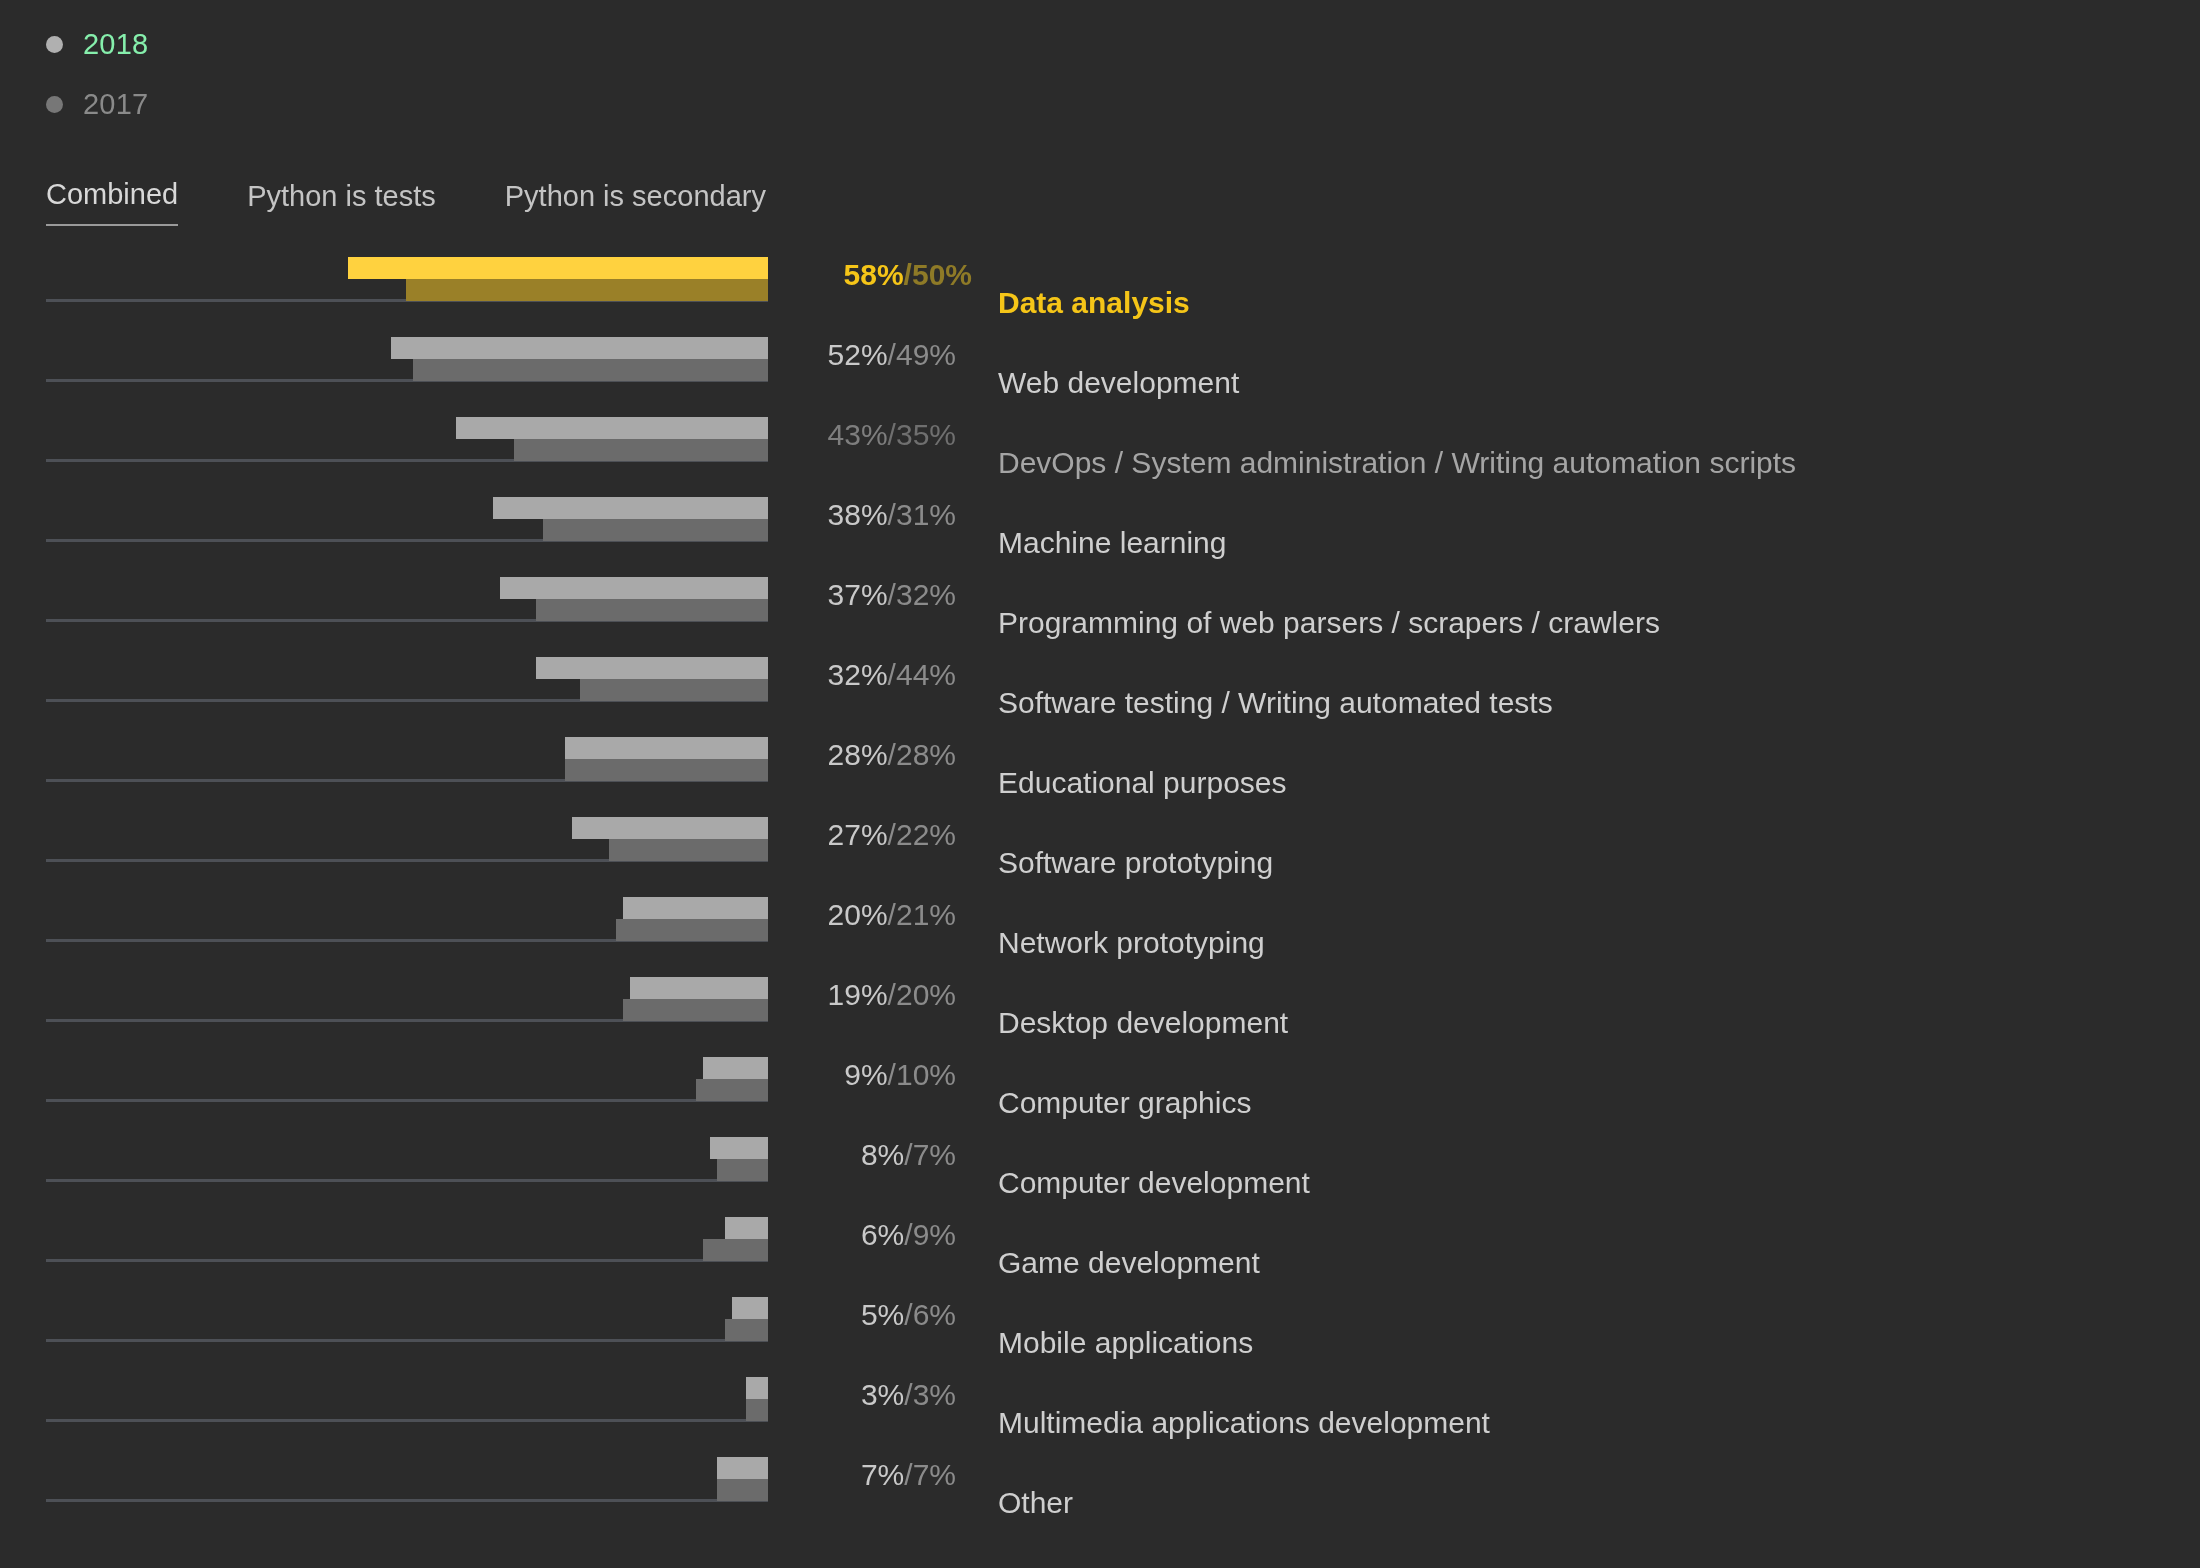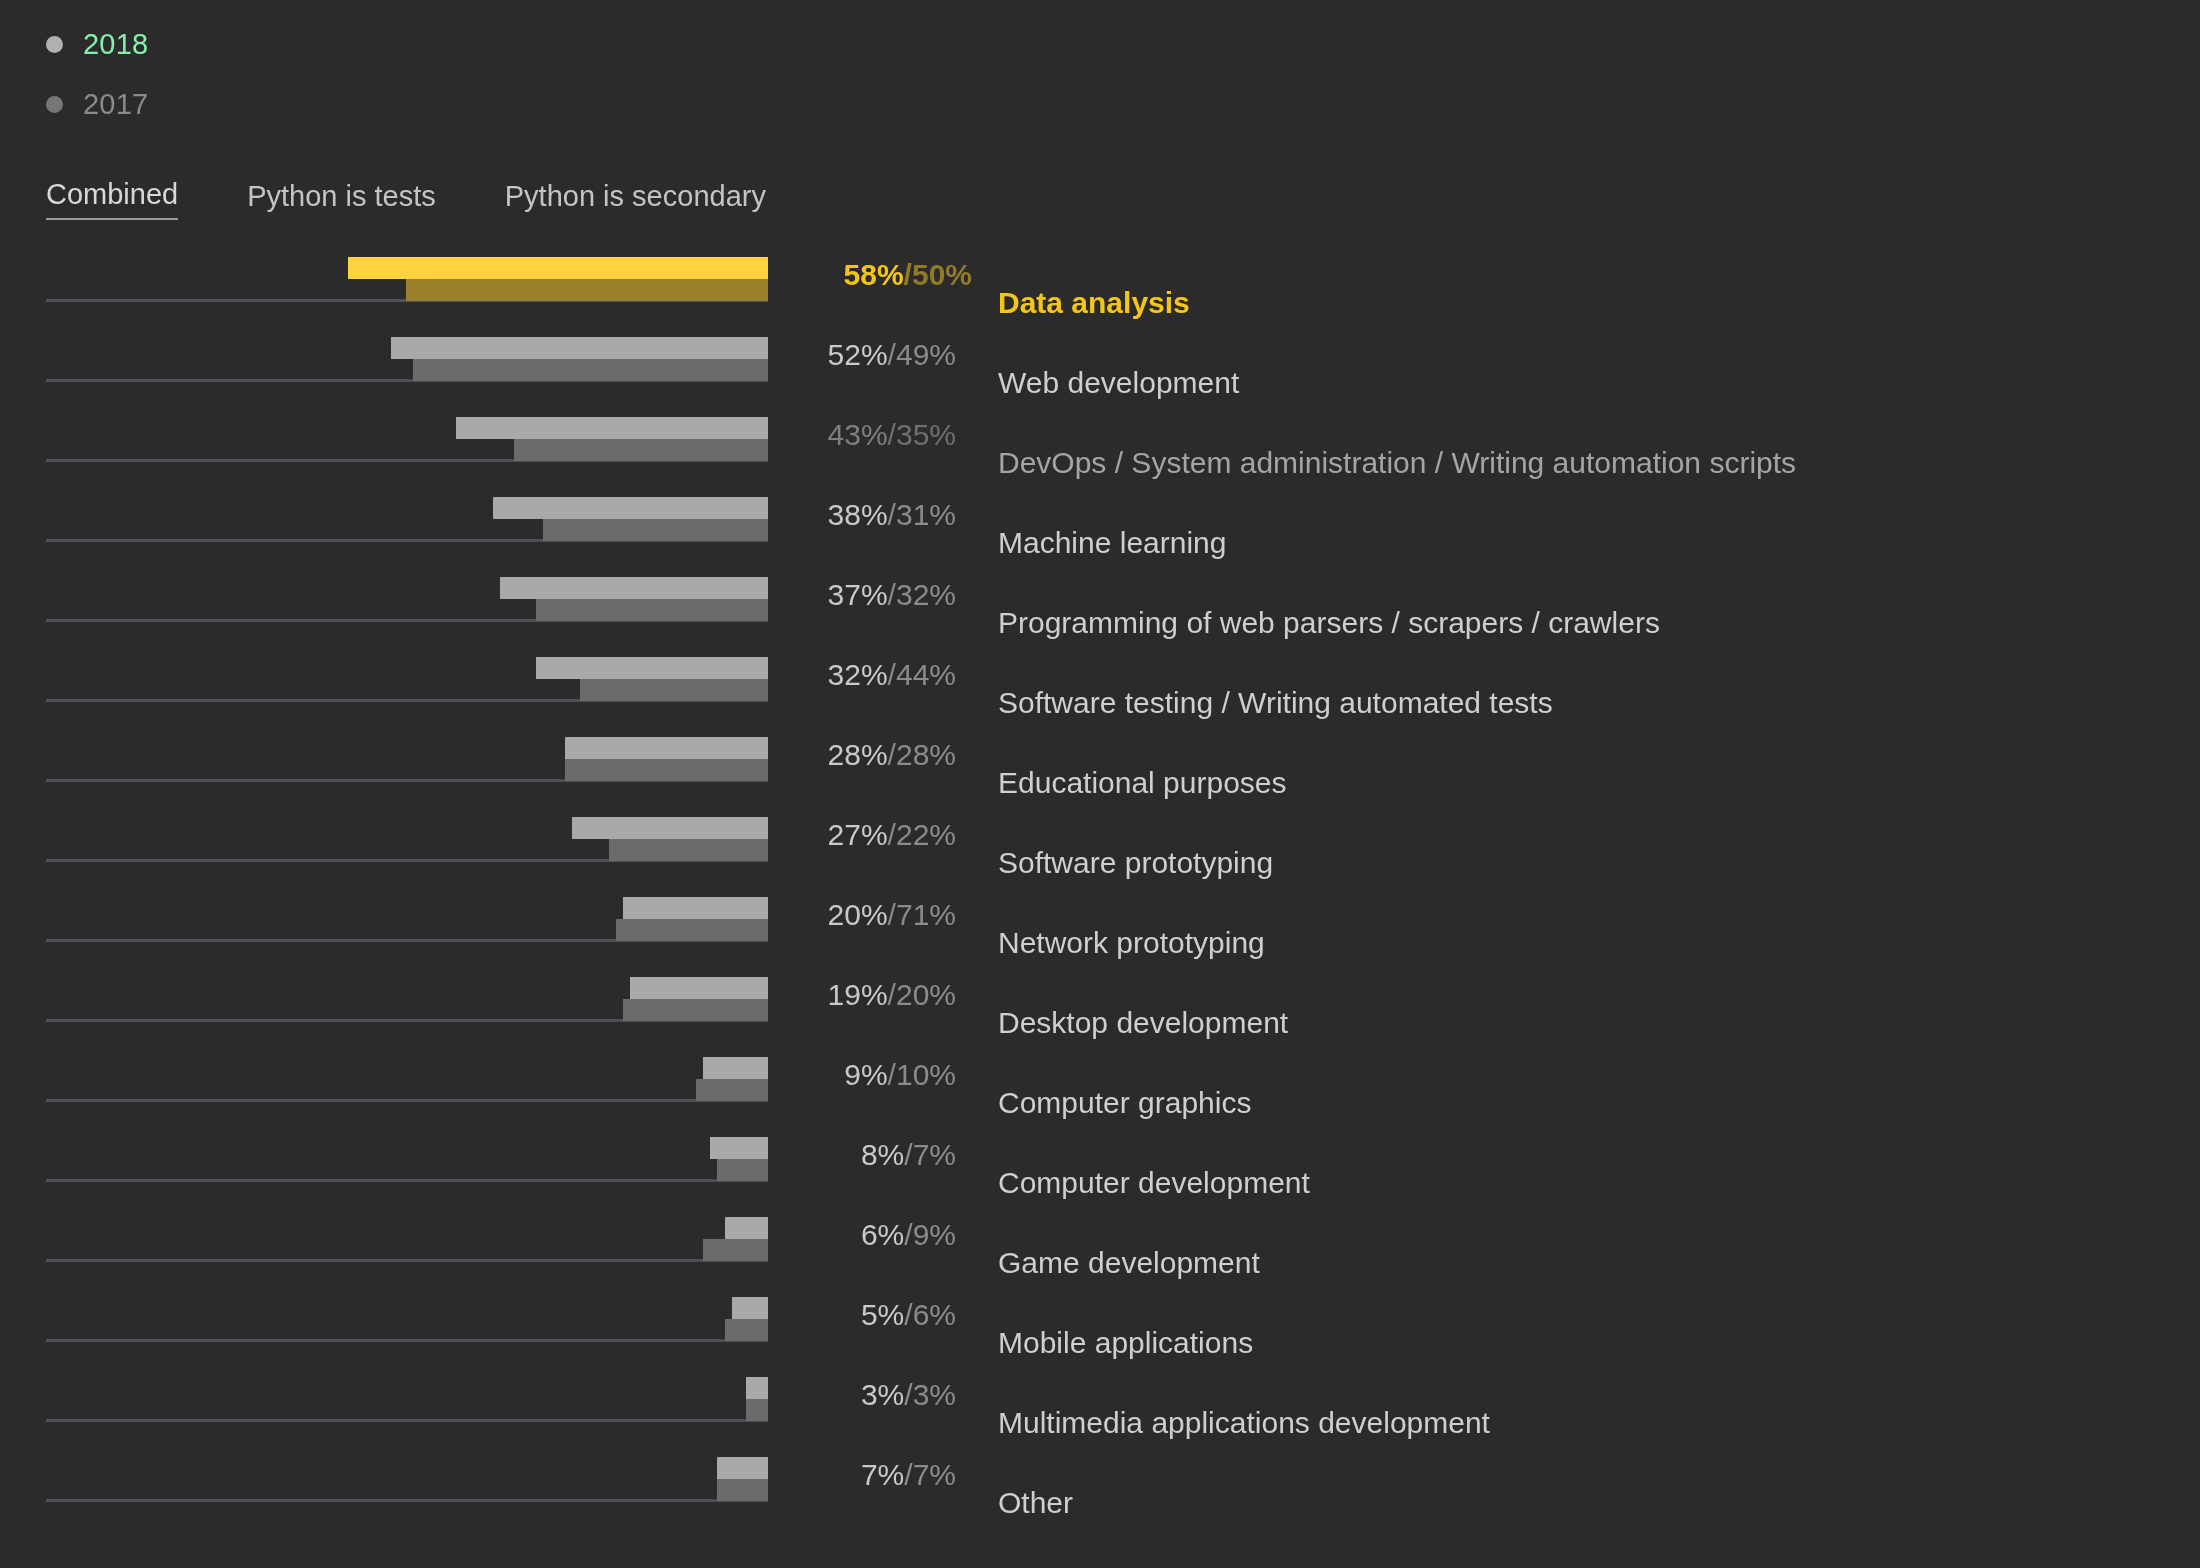--- a/index.html
+++ b/index.html
@@ -49,21 +49,21 @@
     position: absolute;
     left: 46px;
     top: 178px;
     display: flex;
     align-items: flex-end;
   }
   .tab {
     font-size: 29px;
     color: #c4c4c4;
     margin-right: 69px;
-    padding-bottom: 7px;
+    padding-bottom: 13px;
     cursor: pointer;
     white-space: nowrap;
   }
   .tab.active {
     color: #d8d8d8;
     border-bottom: 2px solid #9a9a9a;
   }
 
   
   #chart {
@@ -222,21 +222,21 @@
       </div>
       <div class="pct"><span class="cur">27%</span><span class="prev">/</span><span class="prev">22%</span></div>
       <div class="cat">Software prototyping</div>
     </div>
     <div class="row">
       <div class="track"></div>
       <div class="bars">
         <div class="bar b2018" style="width: 145px;"></div>
         <div class="bar b2017" style="width: 152.25px;"></div>
       </div>
-      <div class="pct"><span class="cur">20%</span><span class="prev">/</span><span class="prev">71%</span></div>
+      <div class="pct"><span class="cur">20%</span><span class="prev">/</span><span class="prev">21%</span></div>
       <div class="cat">Network prototyping</div>
     </div>
     <div class="row">
       <div class="track"></div>
       <div class="bars">
         <div class="bar b2018" style="width: 137.75px;"></div>
         <div class="bar b2017" style="width: 145px;"></div>
       </div>
       <div class="pct"><span class="cur">19%</span><span class="prev">/</span><span class="prev">20%</span></div>
       <div class="cat">Desktop development</div>

